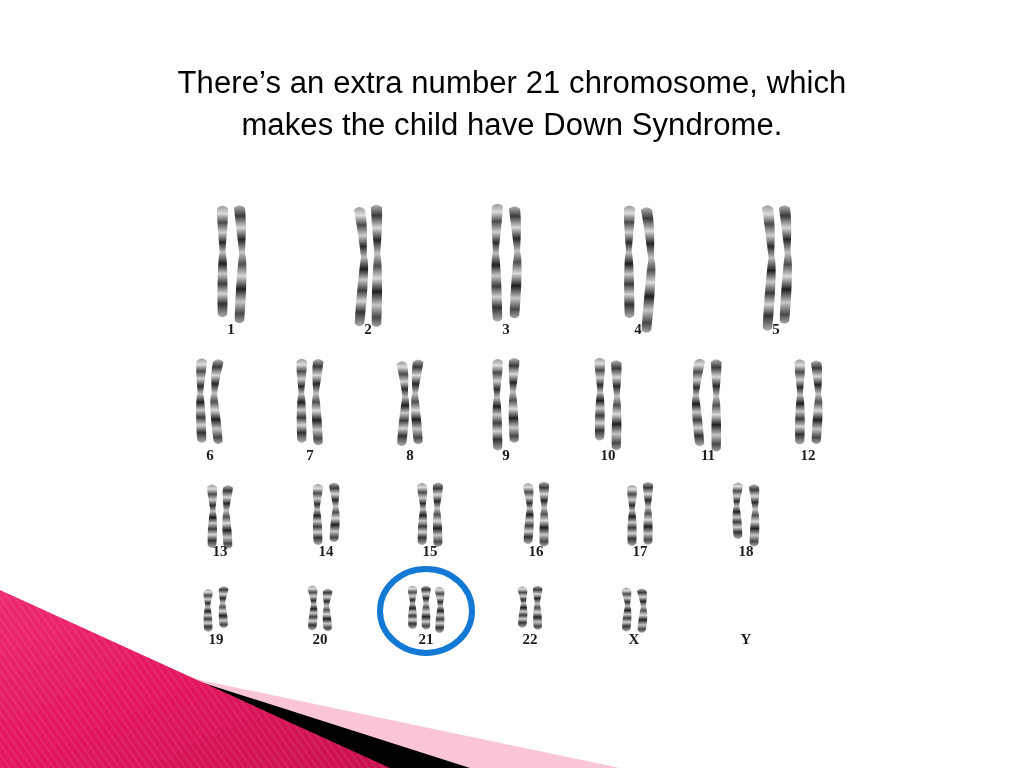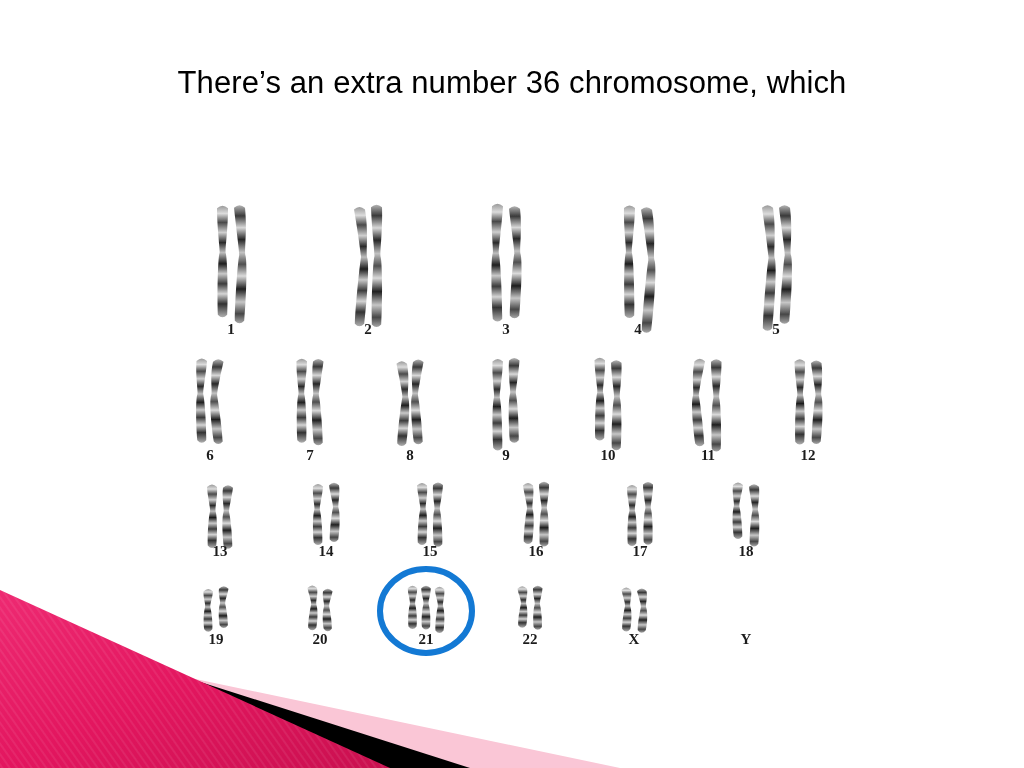--- a/index.html
+++ b/index.html
@@ -60,21 +60,22 @@
     pointer-events: none;
   }
   #deco svg { display: block; }
 </style>
 </head>
 <body>
 
 <div id="slide">
 
   <div id="title">
-    <span class="ln">There’s an extra number 36 chromosome, which</span>
+    <span class="ln">There’s an extra number 21 chromosome, which</span>
+    <span class="ln">makes the child have Down Syndrome.</span>
   </div>
 
   <div id="karyotype">
     <svg id="karyo-svg" viewBox="0 0 690 480" xmlns="http://www.w3.org/2000/svg">
       <defs>
 
         <linearGradient id="bandA" x1="0" y1="0" x2="0" y2="1">
           <stop offset="0.00" stop-color="#9a9a9a"></stop>
           <stop offset="0.07" stop-color="#dcdcdc"></stop>
           <stop offset="0.15" stop-color="#4a4a4a"></stop>

